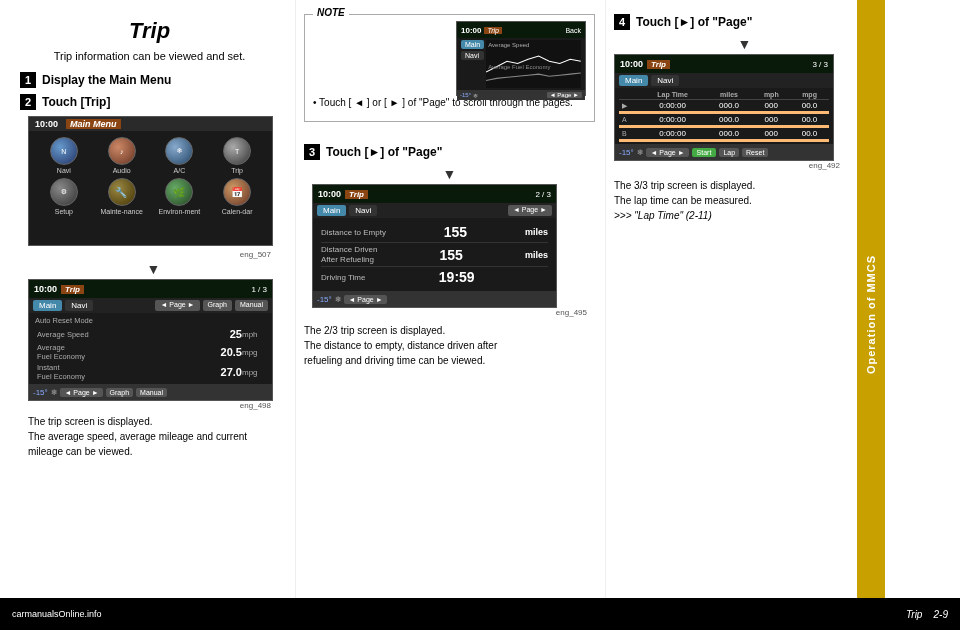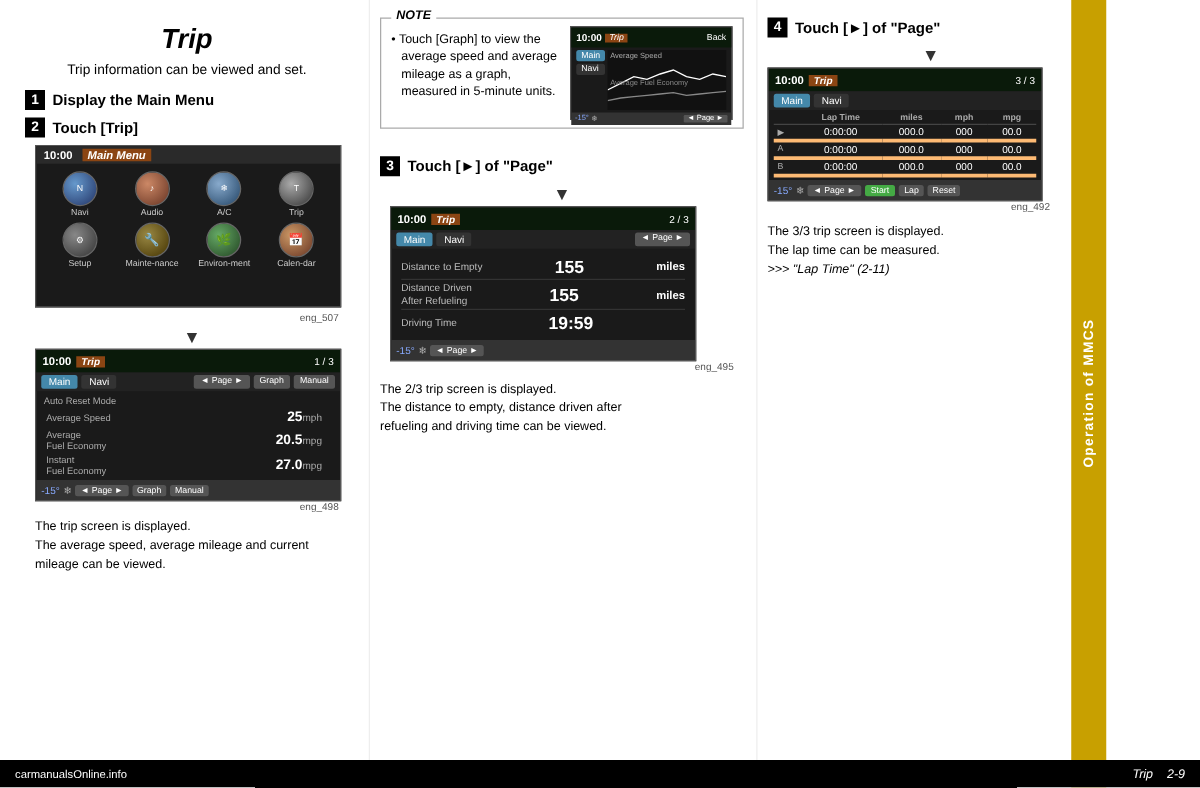--- a/index.html
+++ b/index.html
@@ -310,21 +310,21 @@
       white-space: nowrap;
       letter-spacing: 1px;
     }
 
     
     .bottom-bar {
       position: absolute;
       bottom: 0;
       left: 0;
       right: 0;
-      height: 22px;
+      height: 32px;
       background: #000;
       display: flex;
       align-items: center;
       justify-content: space-between;
       padding: 0 12px;
     }
 
     
     .trip-2-screen {
       background: #1a1a1a;
@@ -525,22 +525,22 @@
           </div>
         </div>
         <div style="background:#333; display:flex; align-items:center; padding:1px 3px; height:10px; gap:2px;">
           <span style="color:#8af; font-size:6px;">-15°</span>
           <span style="color:#aaa; font-size:6px;">❄</span>
           <span style="margin-left:auto; background:#555; color:#fff; font-size:6px; padding:0 3px; border-radius:1px;">◄ Page ►</span>
         </div>
       </div>
 
       <div class="note-content">
-        <div class="note-bullet">Touch [Graph] to view the average speed and average mileage as a graph, measured in 5-minute units.</div>
         <div style="clear:both;"></div>
+        <div class="note-bullet">Touch [ ◄ ] or [ ► ] of "Page" to scroll through the pages.</div>
       </div>
     </div>
 
     <div class="step3-label">
       <span class="step-num">3</span>
       <span>Touch [►] of "Page"</span>
     </div>
 
     <div class="arrow-down" style="margin-left:0;">▼</div>
 

